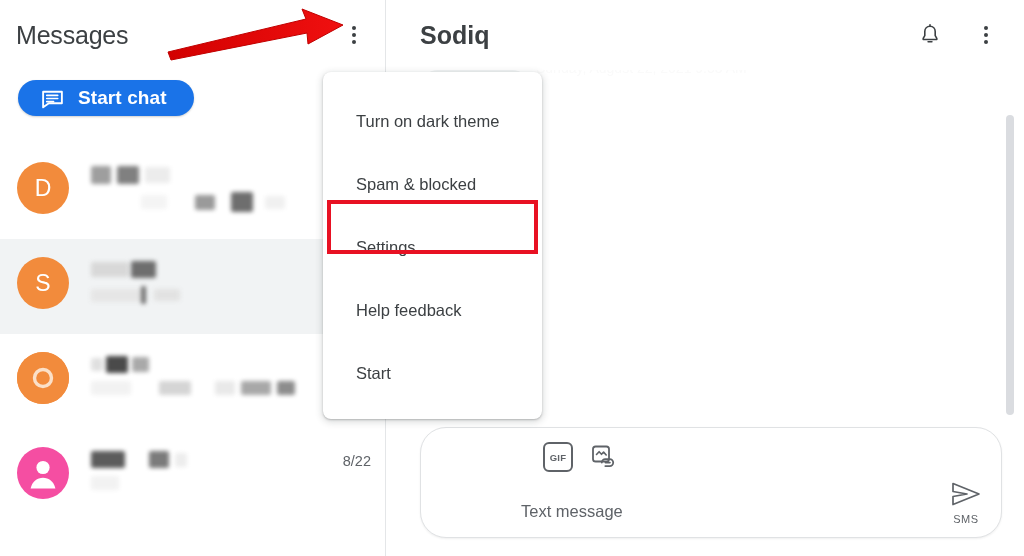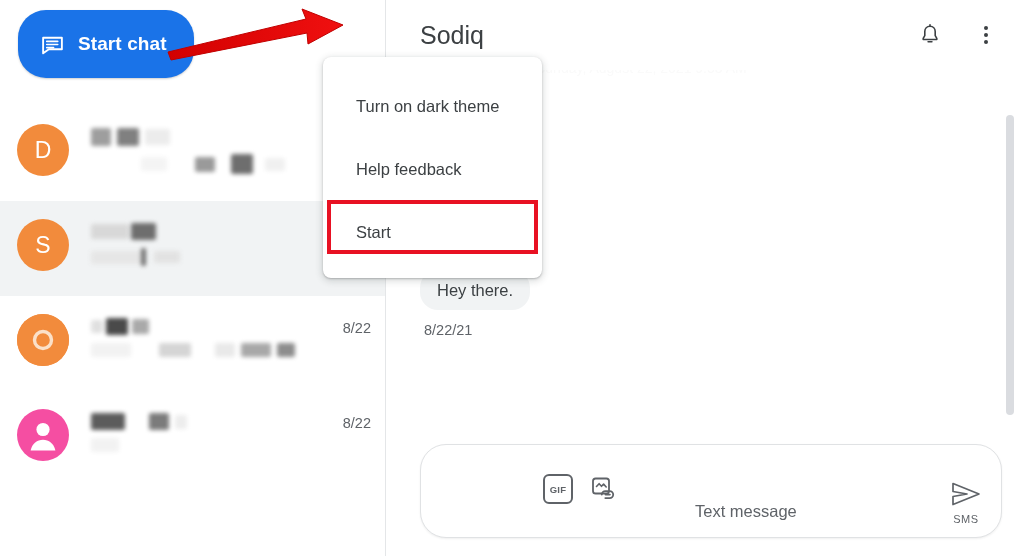--- a/index.html
+++ b/index.html
@@ -67,21 +67,21 @@
     background: #3c4043;
   }
 
   .startchat-wrap {
     padding: 10px 0 0 18px;
   }
   .start-chat {
     display: inline-flex;
     align-items: center;
     gap: 13px;
-    height: 68px;
+    height: 36px;
     padding: 0 27px 0 22px;
     border-radius: 28px;
     background: #1a73e8;
     color: #ffffff;
     font-size: 19px;
     font-weight: bold;
     letter-spacing: 0.1px;
     cursor: pointer;
     border: none;
     font-family: "Liberation Sans", sans-serif;
@@ -152,21 +152,21 @@
     align-items: center;
     padding: 0 18px 0 34px;
     box-sizing: border-box;
     background: #ffffff;
     position: relative;
     z-index: 3;
   }
   .convo-title {
     font-size: 25px;
     color: #3c4043;
-    font-weight: 400;
+    font-weight: 700;
     flex: 1;
   }
   .icon-btn {
     width: 40px;
     height: 40px;
     display: flex;
     align-items: center;
     justify-content: center;
     border-radius: 50%;
     cursor: pointer;
@@ -225,20 +225,21 @@
     position: relative;
   }
   .composer {
     border: 1px solid #e0e2e4;
     border-radius: 26px;
     background: #ffffff;
     min-height: 94px;
     box-sizing: border-box;
     padding: 14px 18px 10px 22px;
     display: flex;
+    flex-direction: column;
     box-shadow: 0 1px 2px rgba(60,64,67,0.08);
   }
   .composer-tools {
     display: flex;
     gap: 14px;
     align-items: center;
     margin-bottom: 8px;
     margin-left: 100px;
   }
   .tool-btn {
@@ -286,21 +287,21 @@
     font-size: 11px;
     color: #5f6368;
     letter-spacing: 0.6px;
     margin-top: 1px;
   }
 
   
   .menu {
     position: absolute;
     left: 323px;
-    top: 57px;
+    top: 72px;
     width: 219px;
     background: #ffffff;
     border-radius: 8px;
     box-shadow: 0 2px 6px 2px rgba(60,64,67,0.15), 0 1px 2px rgba(60,64,67,0.3);
     padding: 18px 0 14px 0;
     z-index: 40;
     box-sizing: border-box;
   }
   .menu-item {
     height: 63px;
@@ -334,20 +335,28 @@
     pointer-events: none;
   }
 </style>
 </head>
 <body>
 
 <div id="app">
 
   <div class="left-pane">
 
+    <div class="left-header">
+      <div class="app-title">Messages</div>
+      <div class="kebab">
+        <i></i>
+        <i></i>
+        <i></i>
+      </div>
+    </div>
 
     <div class="startchat-wrap">
       <button class="start-chat">
         <span>
           <svg width="25" height="25" viewBox="0 0 24 24" fill="none" xmlns="http://www.w3.org/2000/svg">
             <path d="M3 5.5h18v11H8.5L3 20.5V5.5z" stroke="#ffffff" stroke-width="1.8" stroke-linejoin="round"></path>
             <line x1="6.5" y1="9" x2="17" y2="9" stroke="#ffffff" stroke-width="1.6" stroke-linecap="round"></line>
             <line x1="6.5" y1="12" x2="17" y2="12" stroke="#ffffff" stroke-width="1.6" stroke-linecap="round"></line>
             <line x1="6.5" y1="15" x2="13" y2="15" stroke="#ffffff" stroke-width="1.6" stroke-linecap="round"></line>
           </svg>
@@ -513,20 +522,22 @@
           </div>
         </div>
       </div>
     </div>
 
   </div>
 </div>
 
 <div class="menu">
   <div class="menu-item">Turn on dark theme</div>
+  <div class="menu-item">Spam &amp; blocked</div>
+  <div class="menu-item">Settings</div>
   <div class="menu-item">Help feedback</div>
   <div class="menu-item">Start</div>
 </div>
 
 <div class="hl-box"></div>
 
 <svg class="arrow-svg" width="195" height="60" viewBox="0 0 195 60">
   <defs>
     <linearGradient id="argrad" x1="0" y1="0" x2="1" y2="0">
       <stop offset="0" stop-color="#d20000"></stop>

